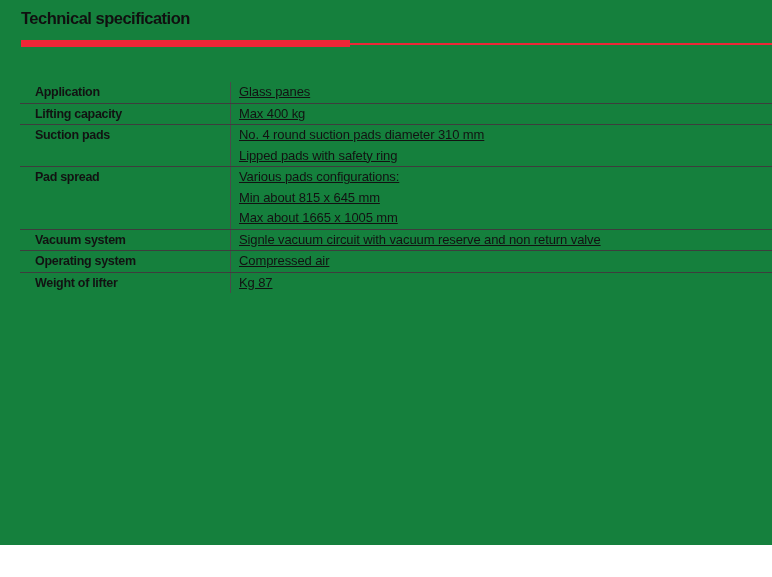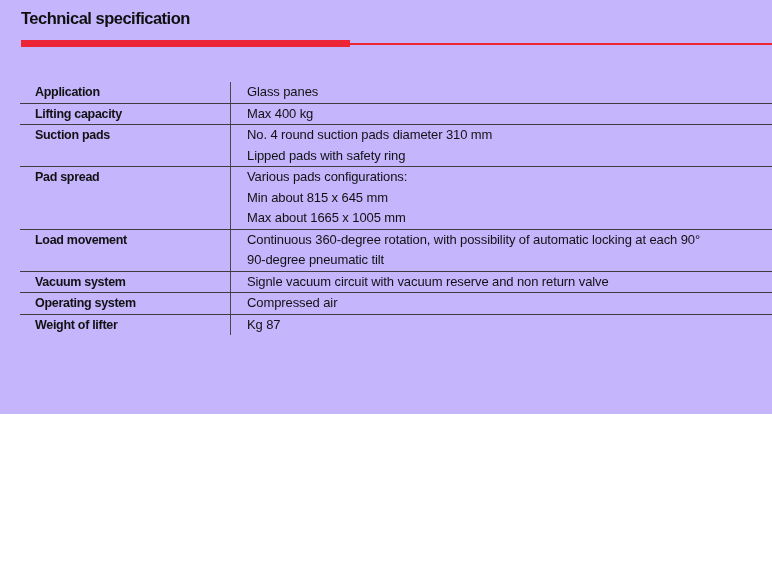--- a/index.html
+++ b/index.html
@@ -3,23 +3,23 @@
 <meta charset="utf-8">
 <style>
   html, body { margin: 0; padding: 0; background: #ffffff; }
   body {
     width: 772px; height: 577px;
     font-family: "Liberation Sans", sans-serif;
     color: #121212;
   }
   .page {
     position: relative;
-    width: 772px; height: 414px;
+    width: 772px; height: 545px;
     overflow: hidden;
-    background: #c4b5fd;
+    background: #15803d;
   }
   .page-title {
     position: absolute;
     left: 21px; top: 9px;
     font-size: 16.5px;
     font-weight: bold;
     letter-spacing: -0.5px;
     color: #101010;
     white-space: nowrap;
   }
@@ -49,26 +49,27 @@
     vertical-align: top;
     font-size: 12.5px;
     font-weight: bold;
     letter-spacing: -0.3px;
     line-height: 20.5px;
     border-bottom: 1.5px solid #3d3d3d;
     white-space: nowrap;
     margin-top: 32px;
   }
   .spec-table td.spec-values {
-    padding: 0 6px 0 16px;
+    padding: 0 6px 0 8px;
     vertical-align: top;
     font-size: 13px;
     letter-spacing: -0.1px;
     border-left: 1px solid #4a4a4a;
     border-bottom: 1.5px solid #3d3d3d;
+    text-decoration: underline;
   }
   .spec-table tr:last-child th.spec-label,
   .spec-table tr:last-child td.spec-values {
     border-bottom: none;
   }
   .value-line {
     line-height: 20.5px;
     white-space: nowrap;
   }
   .bottom-rule {
@@ -114,27 +115,20 @@
 
     <tr class="spec-row">
       <th class="spec-label">Pad spread</th>
       <td class="spec-values">
             <div class="value-line">Various pads configurations:</div>
             <div class="value-line">Min about 815 x 645 mm</div>
             <div class="value-line">Max about 1665 x 1005 mm</div>
           </td>
     </tr>
 
-    <tr class="spec-row">
-      <th class="spec-label">Load movement</th>
-      <td class="spec-values">
-            <div class="value-line">Continuous 360-degree rotation, with possibility of automatic locking at each 90°</div>
-            <div class="value-line">90-degree pneumatic tilt</div>
-          </td>
-    </tr>
 
     <tr class="spec-row">
       <th class="spec-label">Vacuum system</th>
       <td class="spec-values">
             <div class="value-line">Signle vacuum circuit with vacuum reserve and non return valve</div>
           </td>
     </tr>
 
     <tr class="spec-row">
       <th class="spec-label">Operating system</th>

